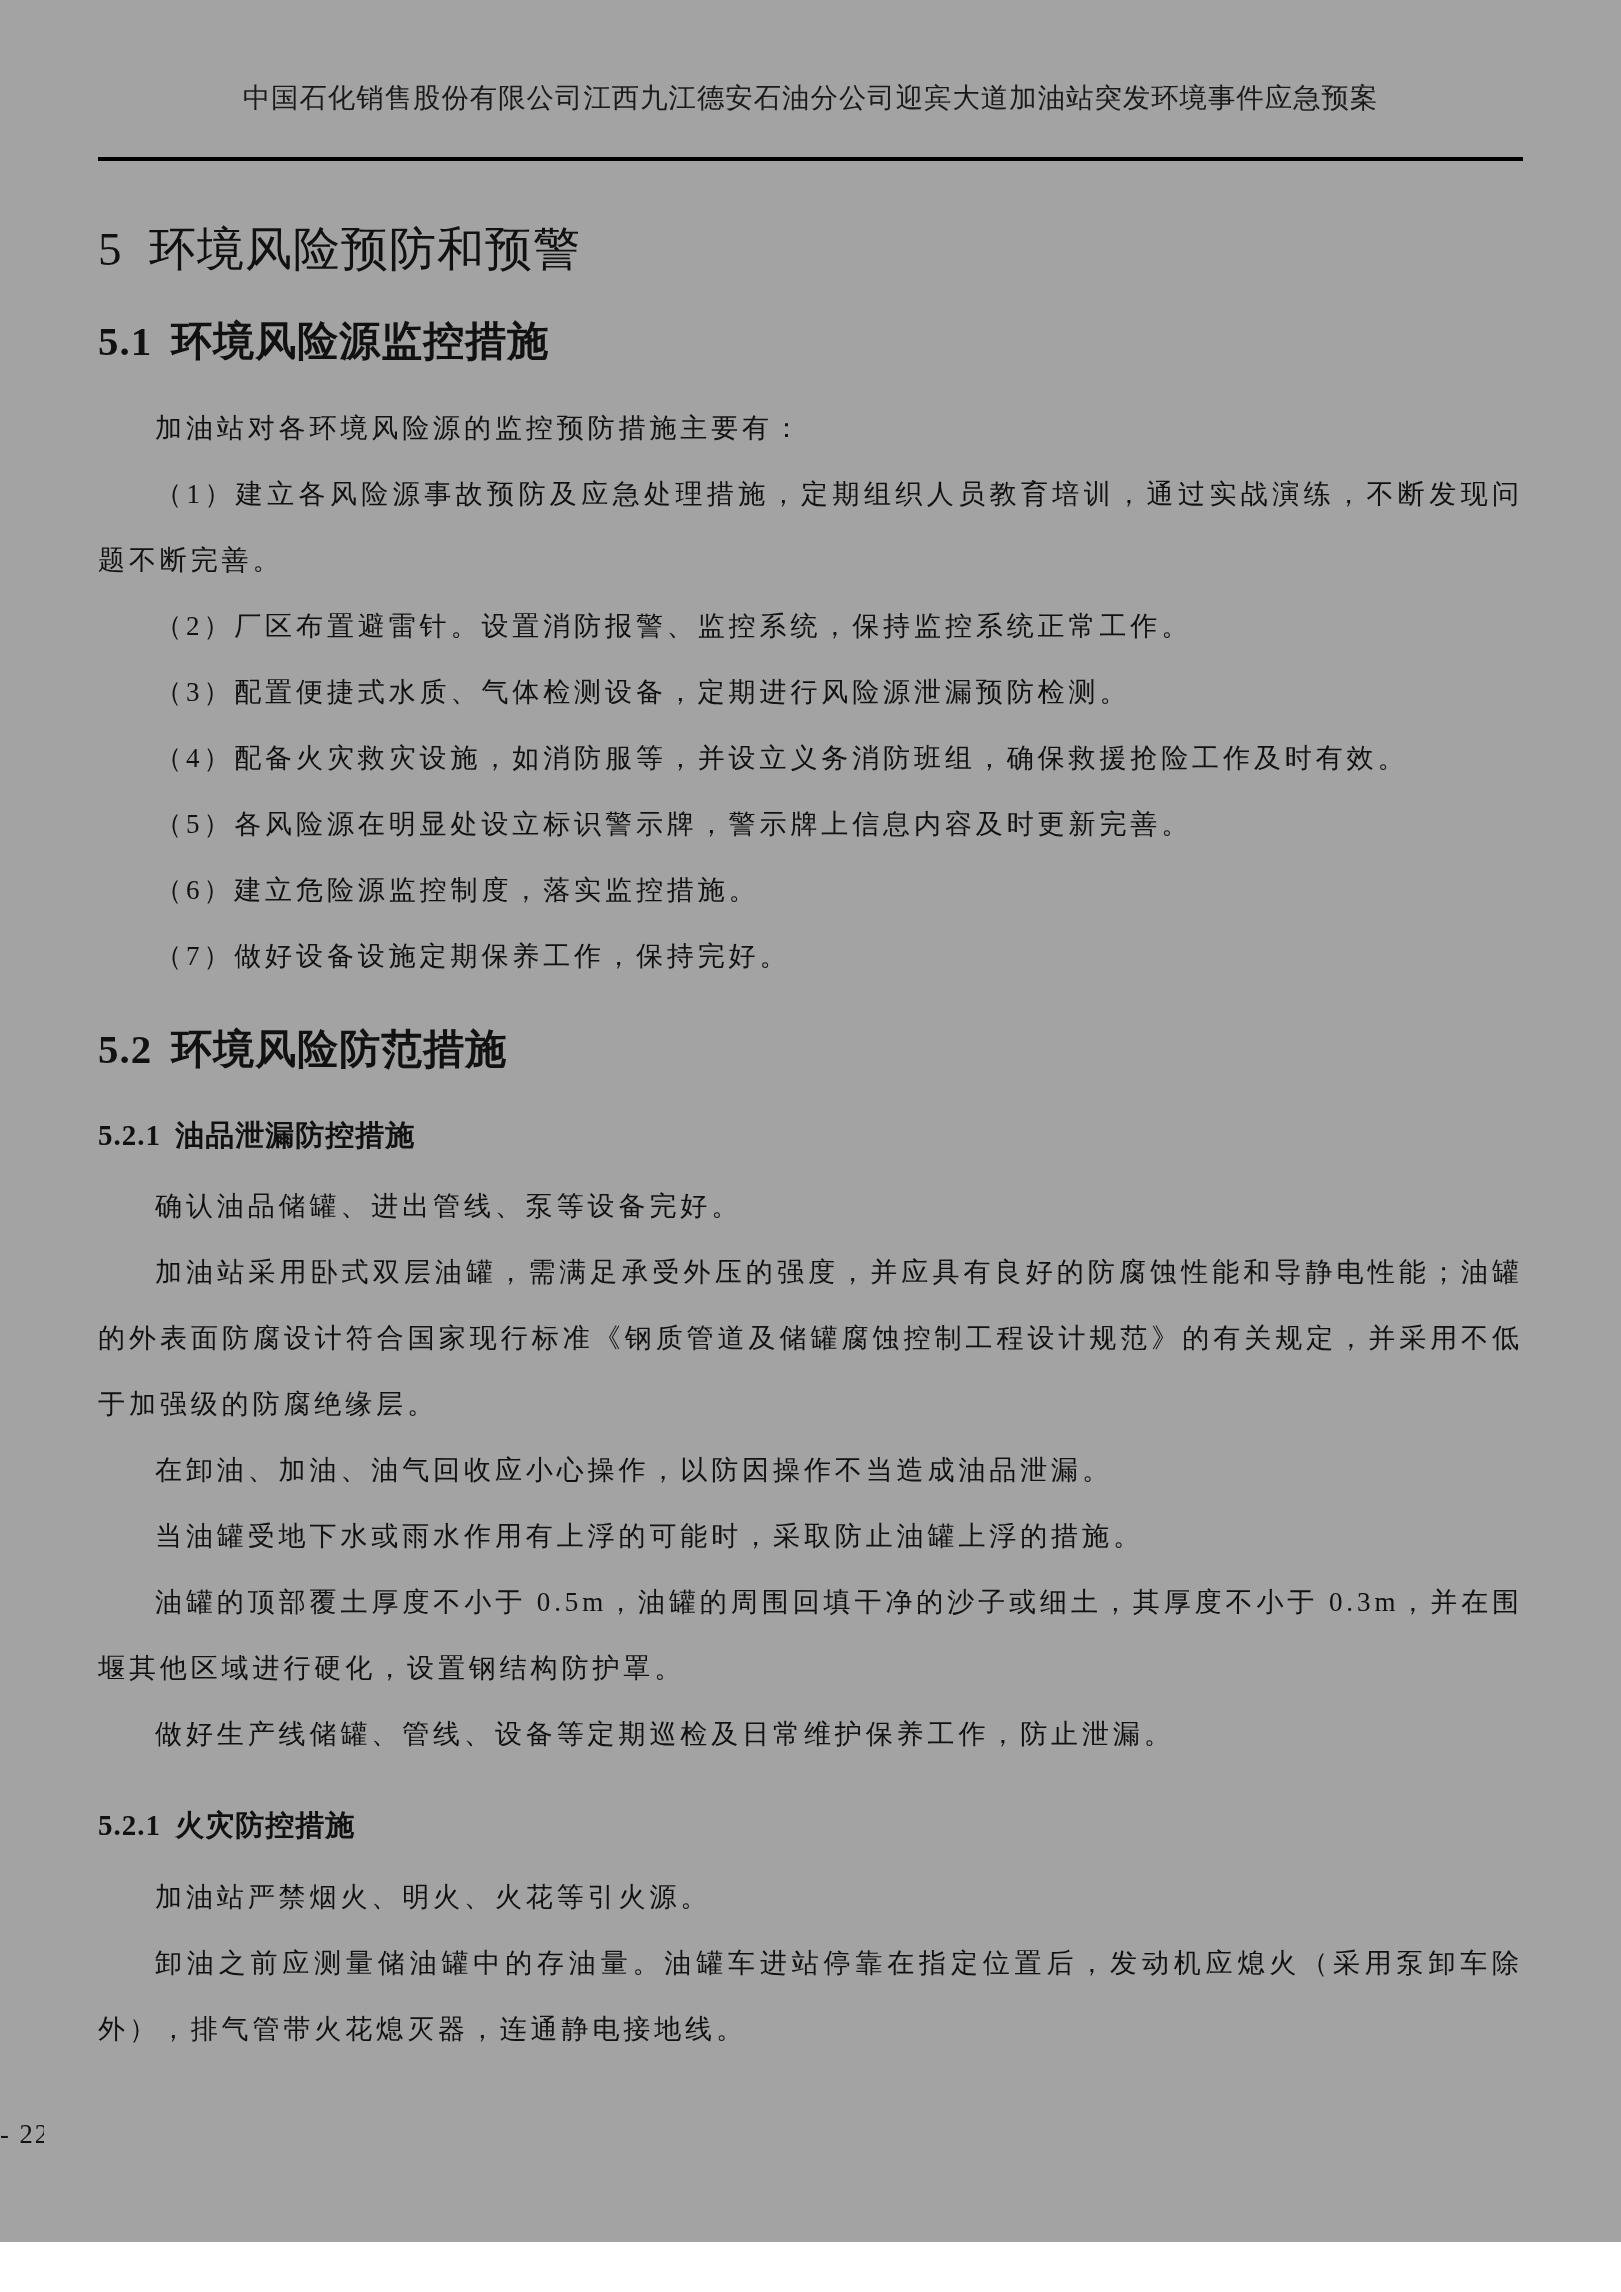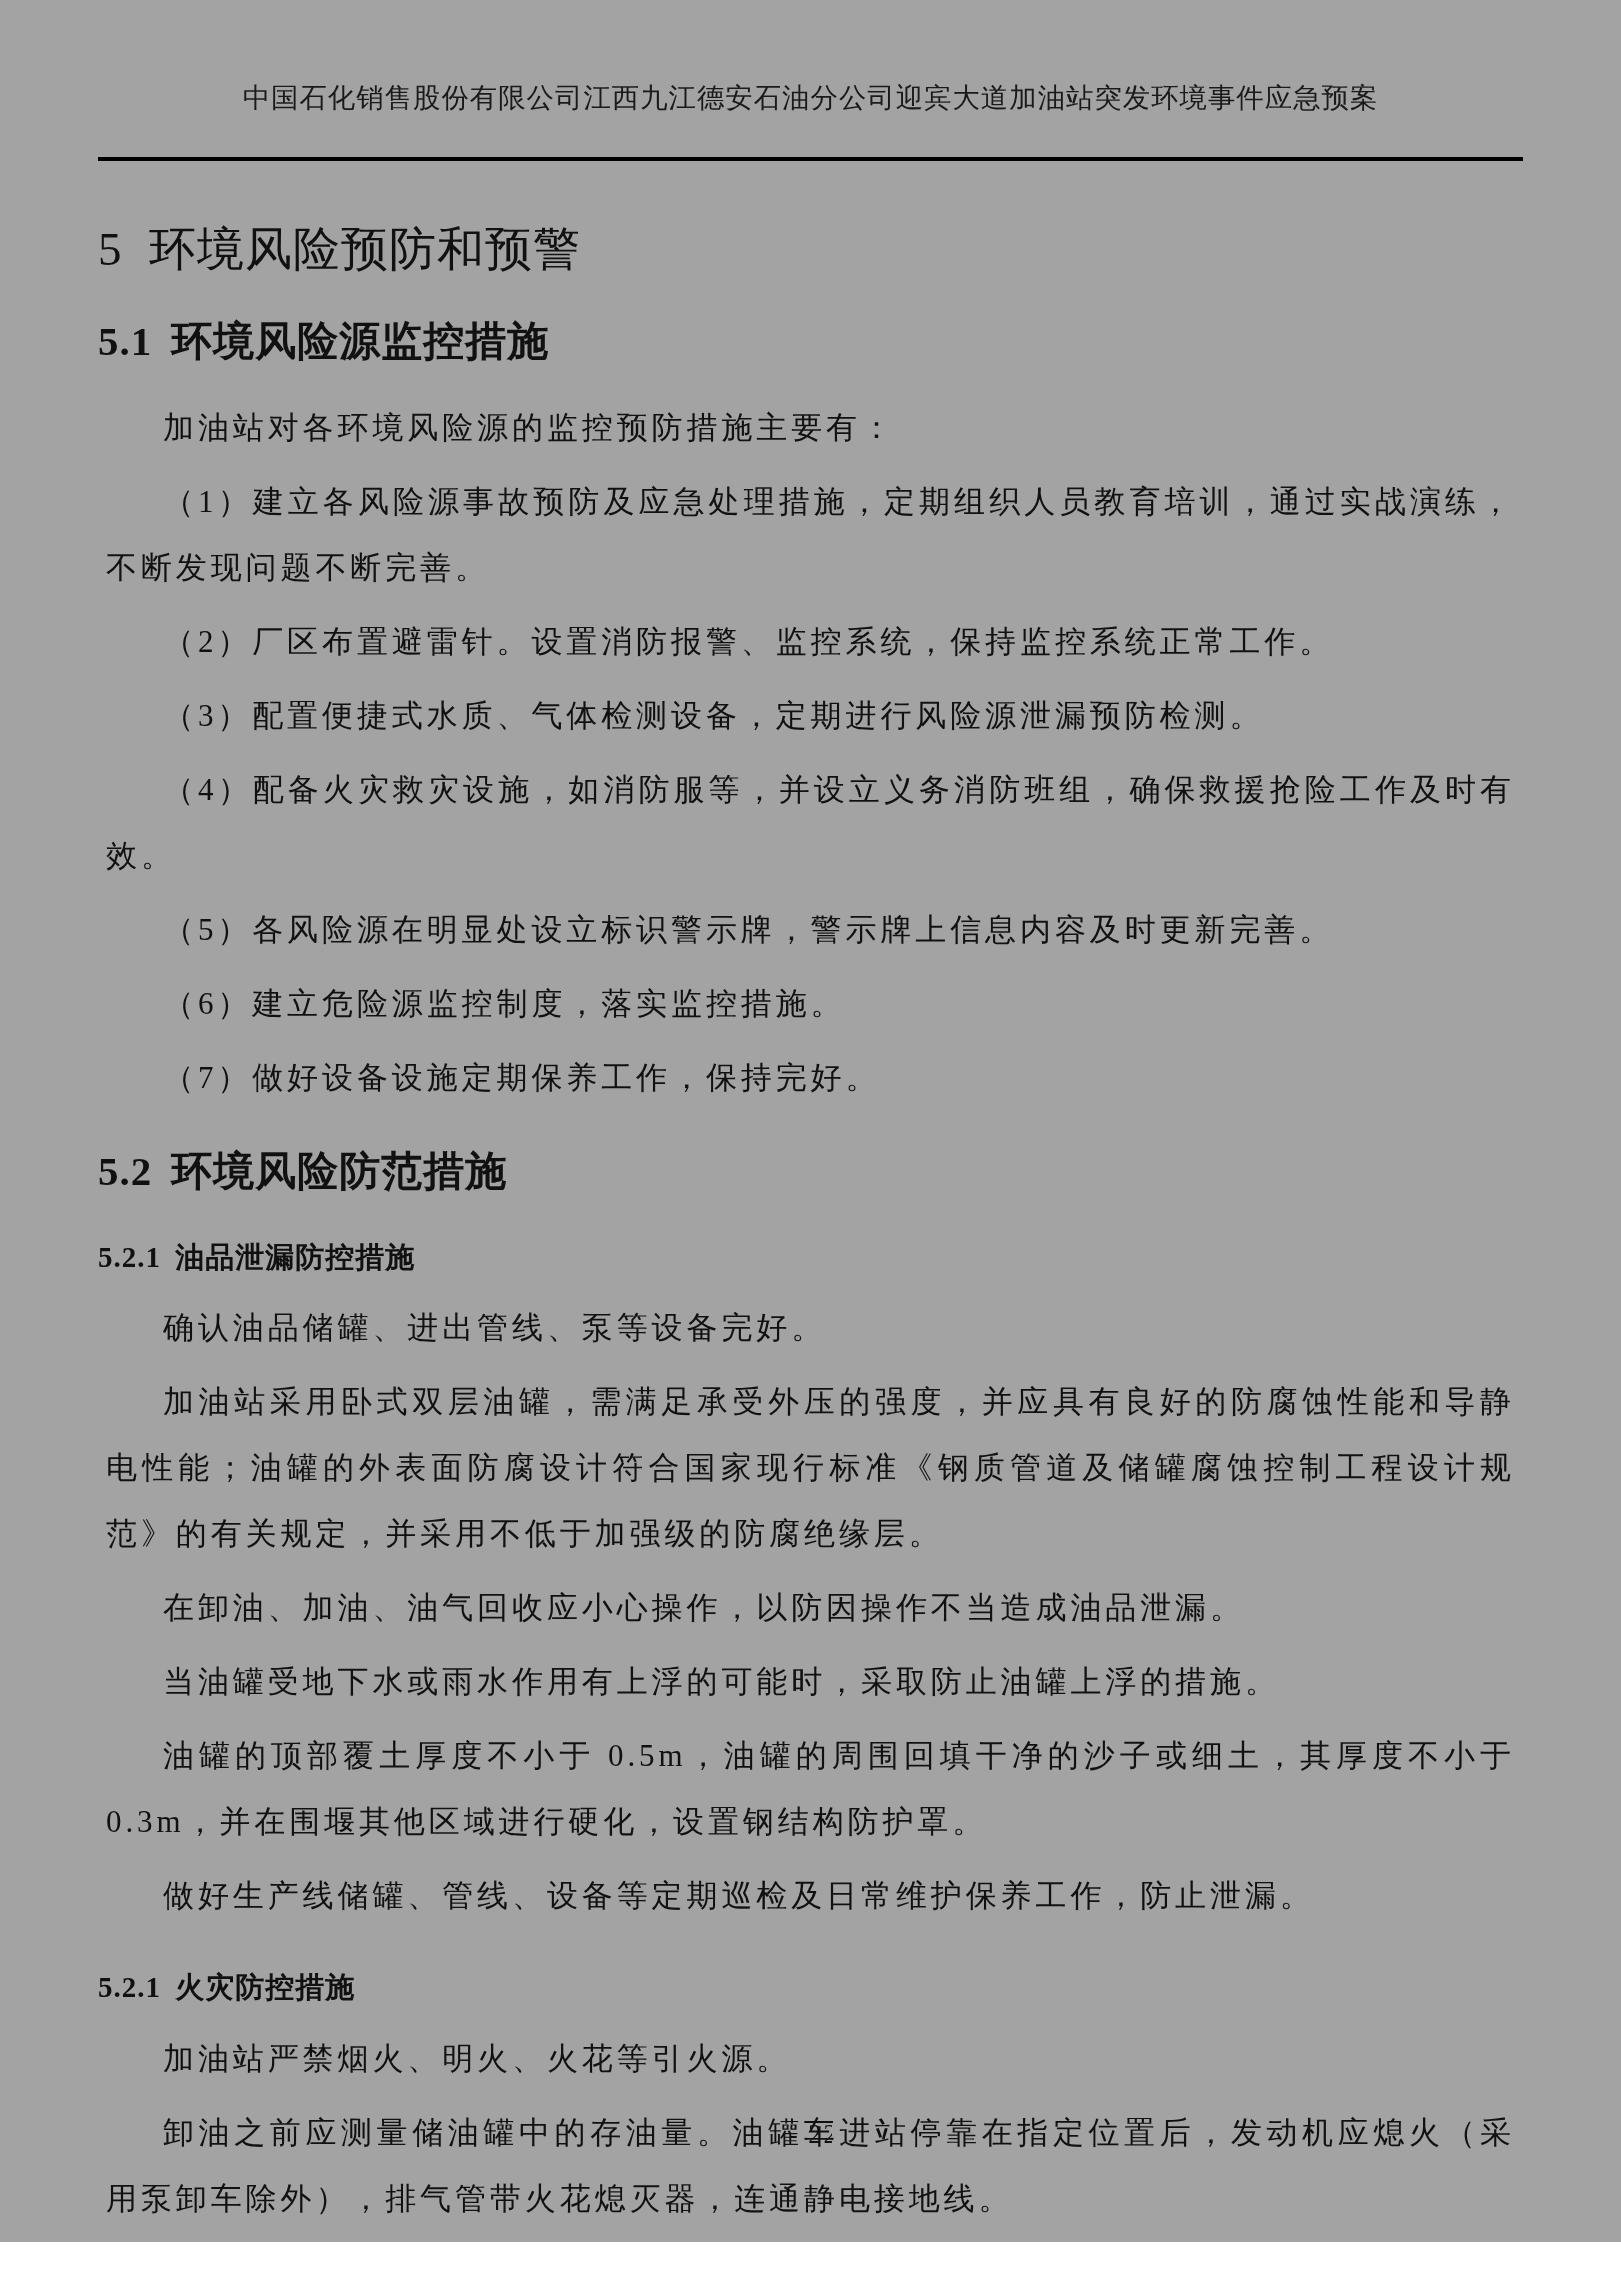--- a/index.html
+++ b/index.html
@@ -48,33 +48,33 @@
     letter-spacing: 1px;
   }
   h3.subsection {
     font-size: 29px;
     font-weight: bold;
     margin: 39px 0 17.6px 0;
     word-spacing: 5.9px;
     letter-spacing: 1px;
   }
   p.body-para {
-    font-size: 31px;
+    font-size: 27px;
     line-height: 66px;
     letter-spacing: 3.9px;
     text-indent: 57px;
     text-align: justify;
-    margin: 8px;
+    margin: 0;
   }
   .page-footer {
     position: absolute;
     left: 0;
     right: 0;
     top: 2119px;
-    text-align: center;
+    text-align: left;
     font-size: 26.5px;
     letter-spacing: 2px;
     color: #111111;
   }
   .clipped-char {
     display: inline-block;
     width: 8.8px;
     overflow: hidden;
     white-space: nowrap;
     vertical-align: bottom;

